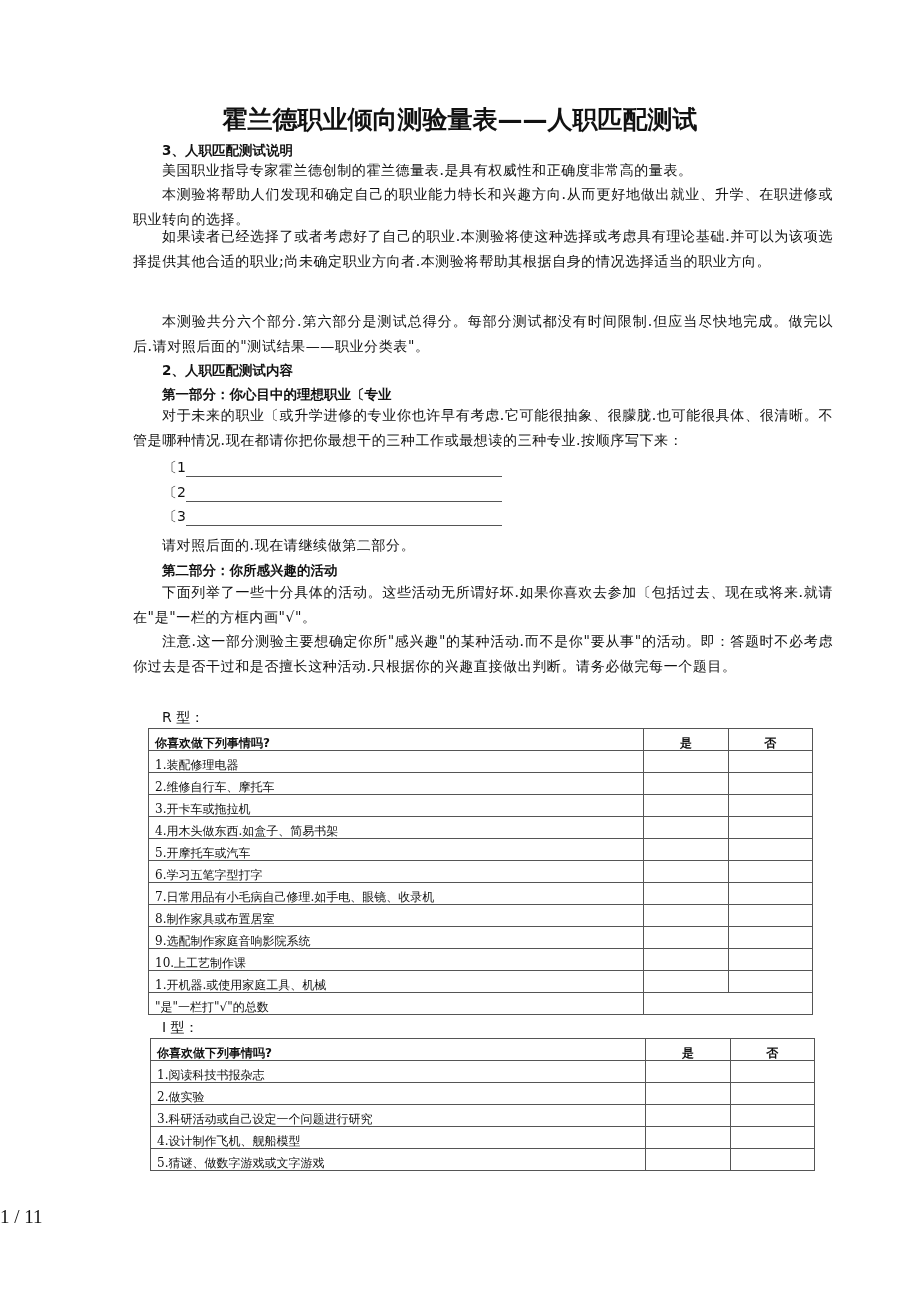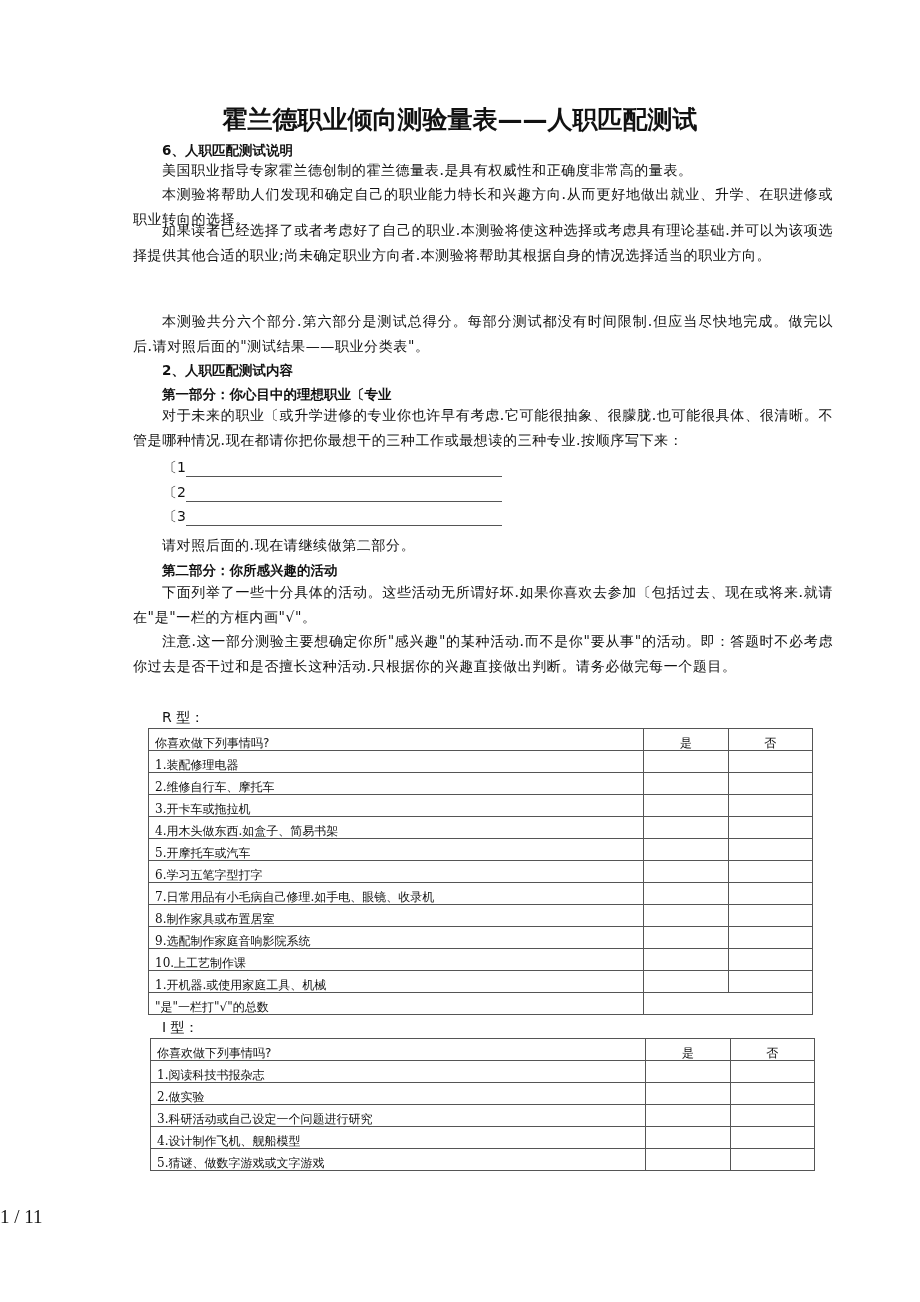--- a/index.html
+++ b/index.html
@@ -11,33 +11,33 @@
   .h { position:absolute; left:162px; font-family:"DejaVu Sans", sans-serif; font-weight:bold; font-size:13.5px; }
   .p { position:absolute; left:133px; width:700px; font-size:14px; line-height:24.5px;
        text-indent:29px; text-align:justify; text-align-last:left; letter-spacing:0.6px; }
   .blank { position:absolute; left:163px; font-family:"DejaVu Sans", sans-serif; font-size:14px; }
   .blank .line { display:inline-block; width:316px; border-bottom:1px solid #555; height:15px; vertical-align:bottom; }
   .type-label { position:absolute; left:162px; font-family:"DejaVu Sans", sans-serif; font-weight:normal; font-size:14px; }
   table.q { position:absolute; border-collapse:collapse; font-size:12px; }
   table.q td { border:1px solid #555; height:21px; padding:0 6px; vertical-align:bottom; line-height:14px; }
   table.q td.c1 { width:480px; }
   table.q td.c2, table.q td.c3 { width:71px; text-align:center; }
-  table.q tr.hd td { font-weight:normal; font-family:"DejaVu Sans", sans-serif; }
+  table.q tr.hd td { font-weight:bold; font-family:"DejaVu Sans", sans-serif; }
   .footer { position:absolute; left:0; width:920px; top:1206px; font-family:"Liberation Serif", serif; font-size:19px; }
 </style>
 </head>
 <body>
 
 <div class="page">
   <div class="title">霍兰德职业倾向测验量表——人职匹配测试</div>
 
-  <div class="h" style="top:142px">6、人职匹配测试说明</div>
+  <div class="h" style="top:142px">3、人职匹配测试说明</div>
   <div class="p" style="top:182px">本测验将帮助人们发现和确定自己的职业能力特长和兴趣方向.从而更好地做出就业、升学、在职进修或职业转向的选择。</div>
   <div class="p" style="top:158px">美国职业指导专家霍兰德创制的霍兰德量表.是具有权威性和正确度非常高的量表。</div>
-  <div class="p" style="top:218px">如果读者已经选择了或者考虑好了自己的职业.本测验将使这种选择或考虑具有理论基础.并可以为该项选择提供其他合适的职业;尚未确定职业方向者.本测验将帮助其根据自身的情况选择适当的职业方向。</div>
+  <div class="p" style="top:224px">如果读者已经选择了或者考虑好了自己的职业.本测验将使这种选择或考虑具有理论基础.并可以为该项选择提供其他合适的职业;尚未确定职业方向者.本测验将帮助其根据自身的情况选择适当的职业方向。</div>
   <div class="p" style="top:309px">本测验共分六个部分.第六部分是测试总得分。每部分测试都没有时间限制.但应当尽快地完成。做完以后.请对照后面的"测试结果——职业分类表"。</div>
 
   <div class="h" style="top:362px">2、人职匹配测试内容</div>
   <div class="h" style="top:386px">第一部分：你心目中的理想职业〔专业</div>
   <div class="p" style="top:403px">对于未来的职业〔或升学进修的专业你也许早有考虑.它可能很抽象、很朦胧.也可能很具体、很清晰。不管是哪种情况.现在都请你把你最想干的三种工作或最想读的三种专业.按顺序写下来：</div>
 
   <div class="blank" style="top:459px"><span>〔1</span><span class="line"></span></div>
   <div class="blank" style="top:484px"><span>〔2</span><span class="line"></span></div>
   <div class="blank" style="top:508px"><span>〔3</span><span class="line"></span></div>
 

